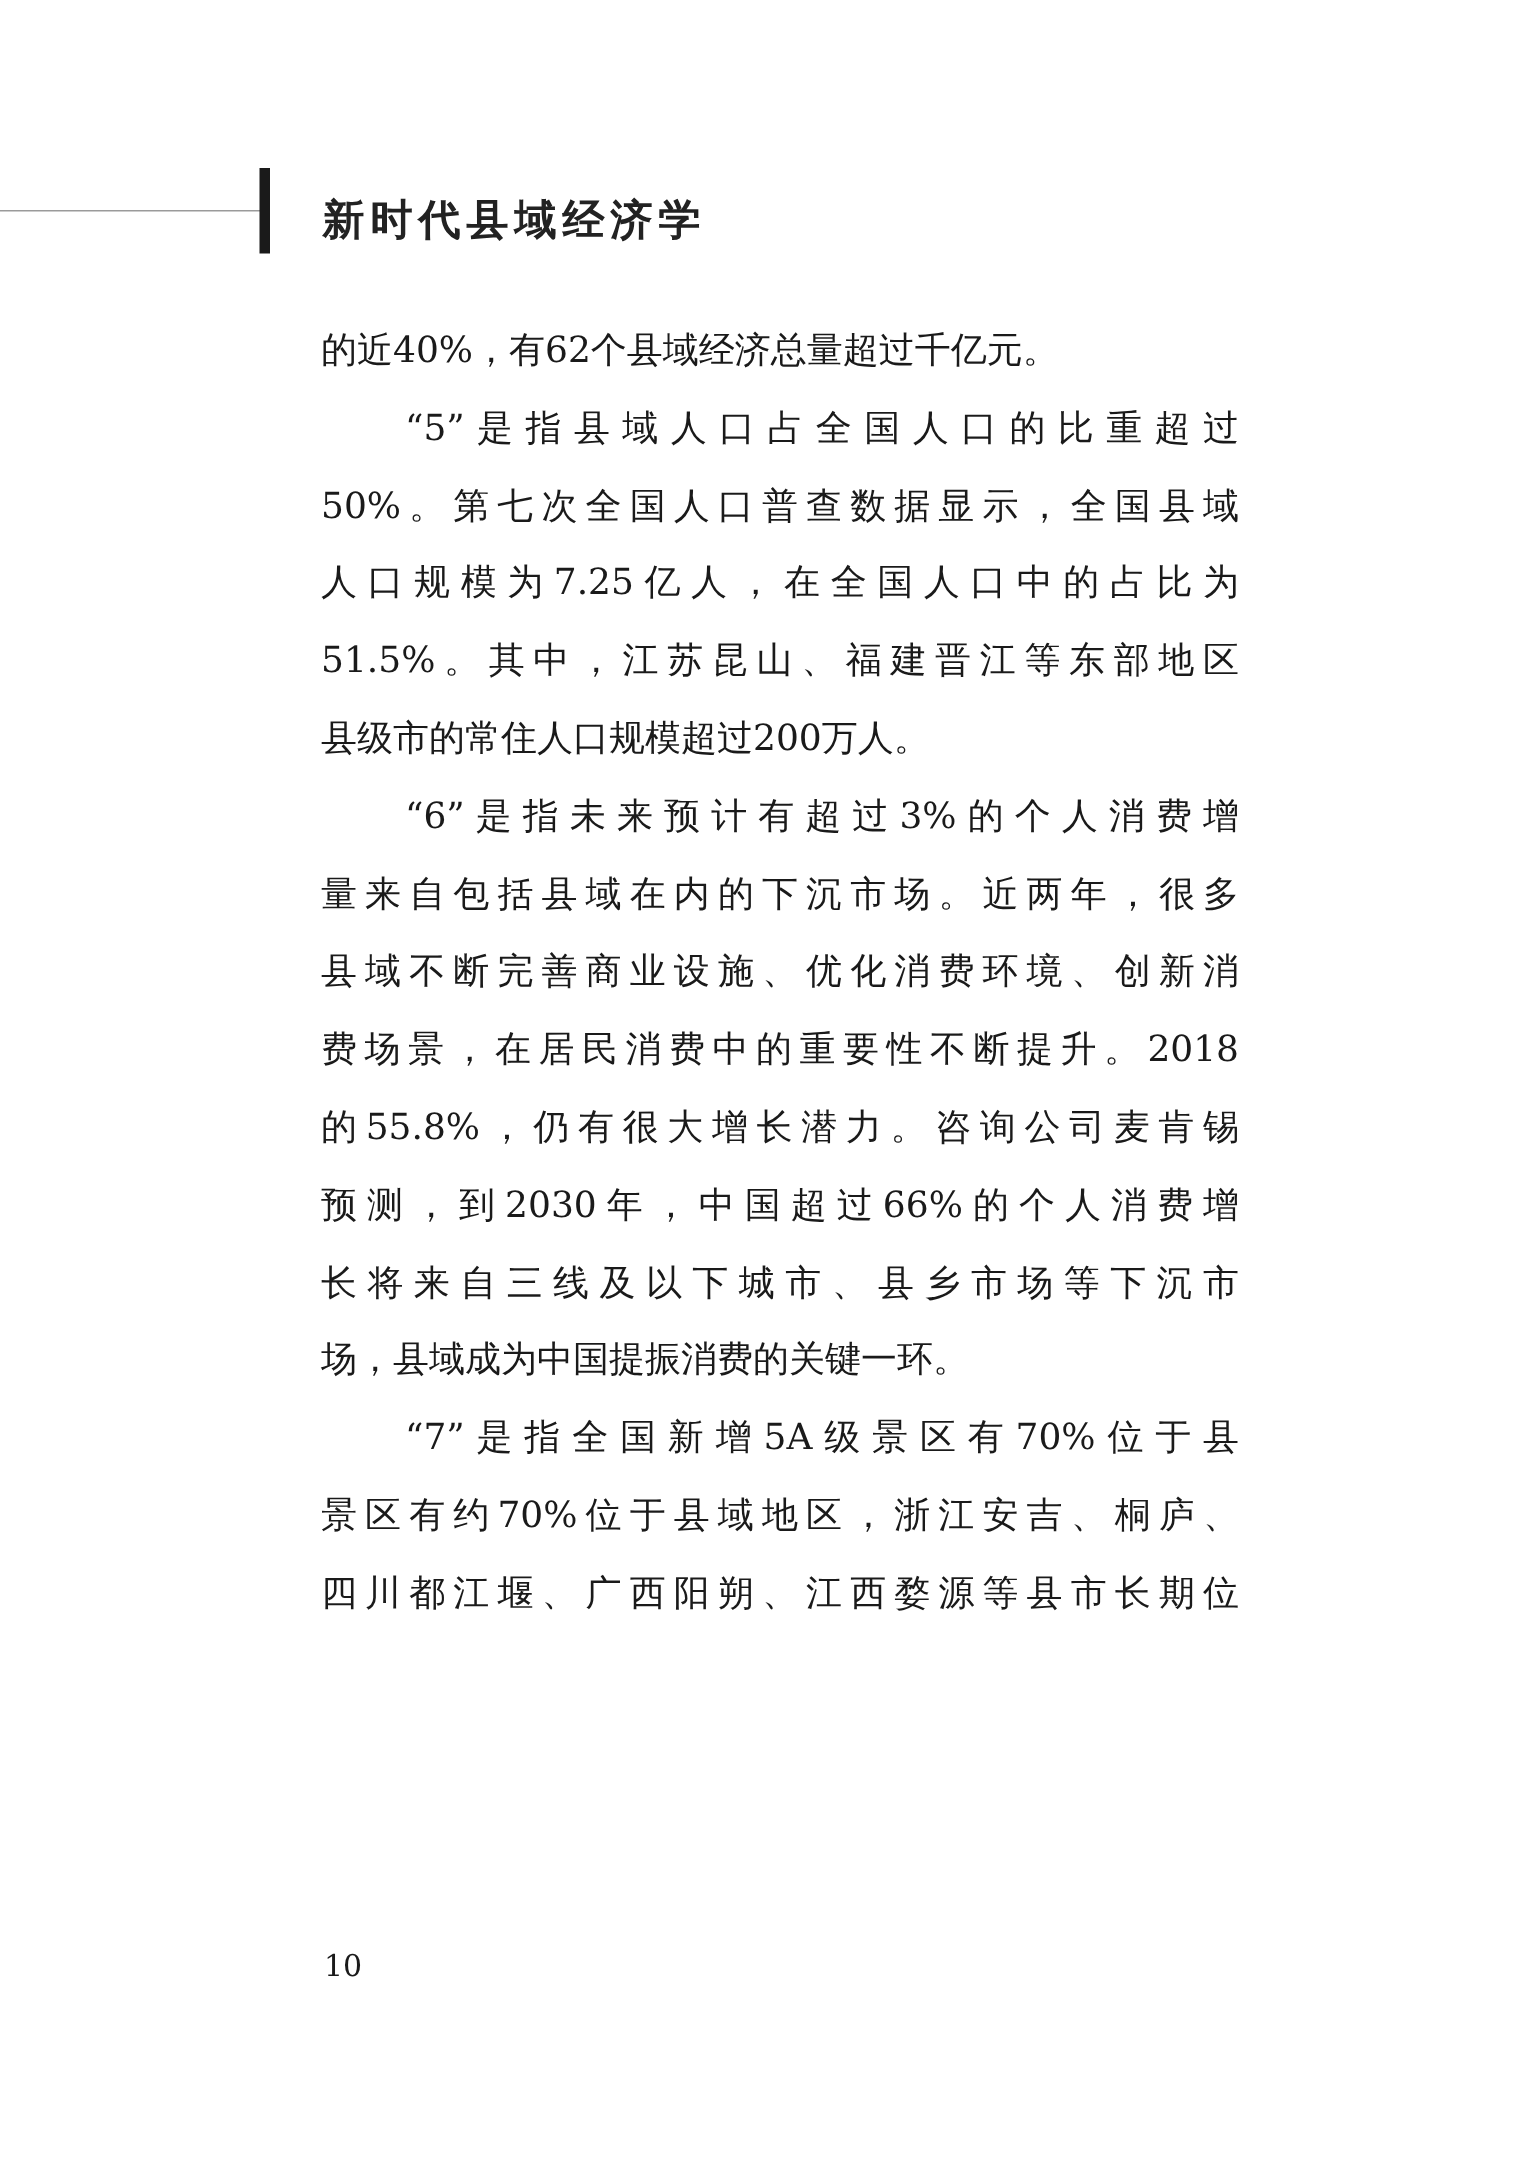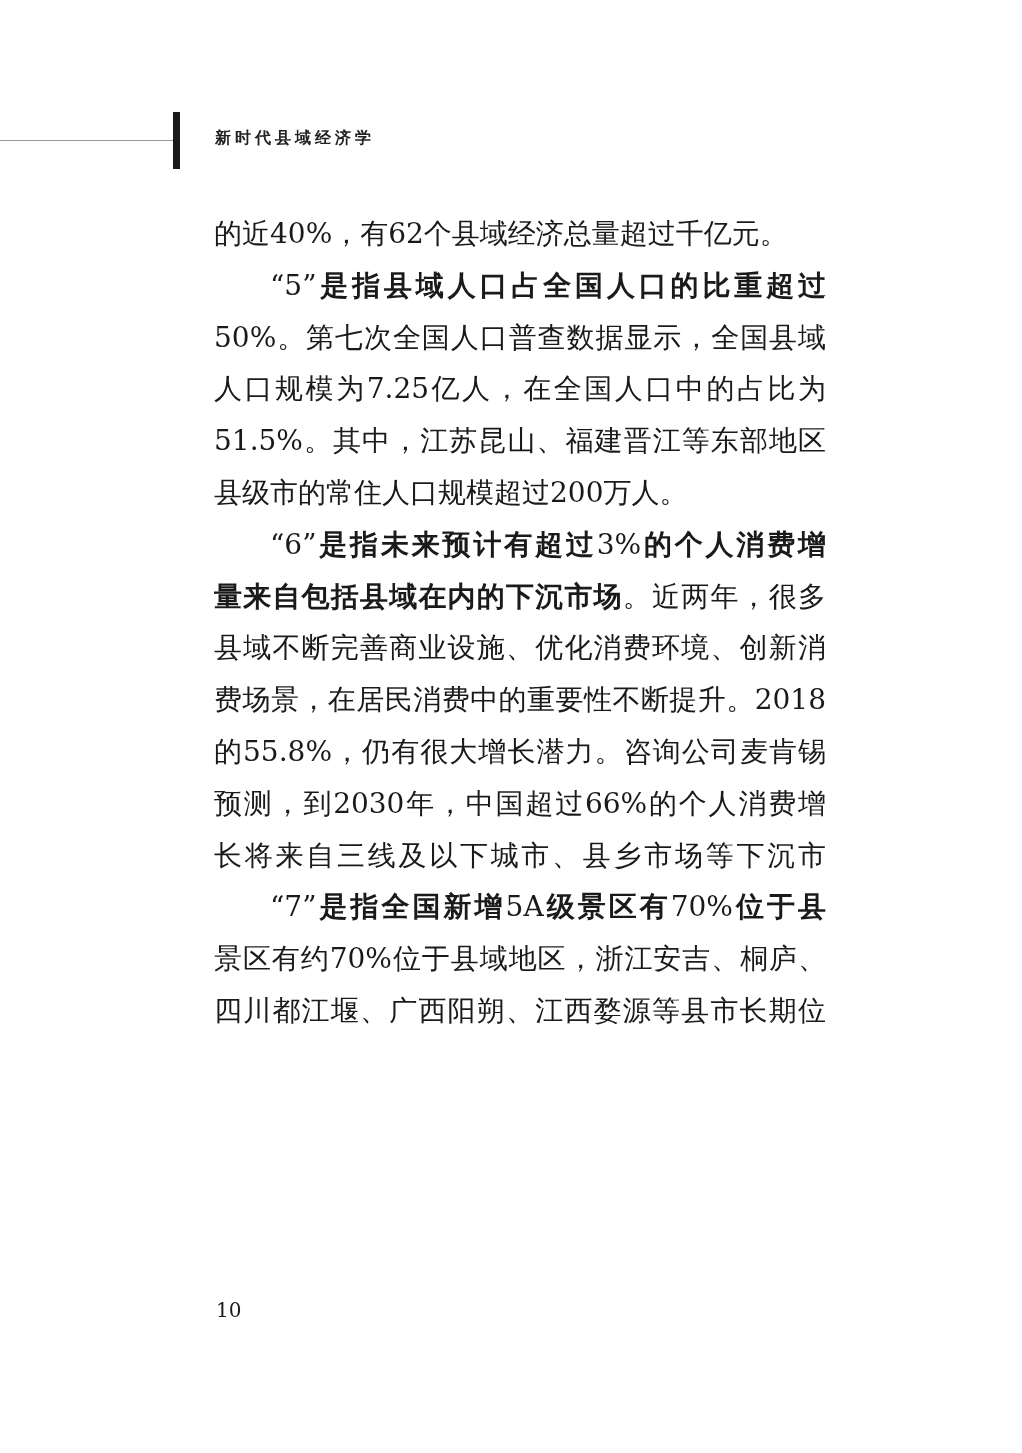--- a/index.html
+++ b/index.html
@@ -1,27 +1,27 @@
 <!DOCTYPE html>
 <html><head>
 <meta charset="utf-8">
 <style>
   html, body { margin: 0; padding: 0; background: #ffffff; }
   body { width: 1022px; height: 1453px; position: relative; overflow: hidden;
          font-family: "DejaVu Serif", "Liberation Serif", serif; color: #1a1a1a; }
   .header-rule { position: absolute; left: 0; top: 140px; width: 175px; height: 1px; background: #9a9a9a; }
   .header-bar { position: absolute; left: 173px; top: 112px; width: 7px; height: 57px; background: #1a1a1a; }
-  .header-title { position: absolute; left: 215px; top: 128px; font-size: 16px; letter-spacing: 4px;
+  .header-title { position: absolute; left: 215px; top: 128px; font-size: 28px; letter-spacing: 4px;
                   font-family: "DejaVu Sans", sans-serif; font-weight: bold; color: #222; }
   .body-text { position: absolute; left: 214px; top: 208px; width: 612px; }
-  .line { height: 51.8px; line-height: 51.8px; font-size: 28px; white-space: nowrap;
+  .line { height: 51.8px; line-height: 51.8px; font-size: 24px; white-space: nowrap;
           text-align: justify; text-align-last: justify; }
   .line.last { text-align-last: left; }
   .line.indent { padding-left: 56px; }
-  .b { font-weight: bold; font-family: "DejaVu Sans", sans-serif; }
+  .b { font-weight: normal; font-family: "DejaVu Sans", sans-serif; }
   .page-number { position: absolute; left: 216px; top: 1298px; font-size: 20px; }
 </style>
 </head>
 <body>
 
 <div class="header-rule"></div>
 <div class="header-bar"></div>
 <div class="header-title">新时代县域经济学</div>
 
 <div class="body-text" id="body-text">
@@ -31,18 +31,19 @@
     <div class="line"><span>人口规模为7.25亿人，在全国人口中的占比为</span></div>
     <div class="line"><span>51.5%。其中，江苏昆山、福建晋江等东部地区</span></div>
     <div class="line last"><span>县级市的常住人口规模超过200万人。</span></div>
     <div class="line indent"><span>“6”</span><span class="b">是指未来预计有超过</span><span>3%</span><span class="b">的个人消费增</span></div>
     <div class="line"><span class="b">量来自包括县域在内的下沉市场</span><span>。近两年，很多</span></div>
     <div class="line"><span>县域不断完善商业设施、优化消费环境、创新消</span></div>
     <div class="line"><span>费场景，在居民消费中的重要性不断提升。2018</span></div>
     <div class="line"><span>的55.8%，仍有很大增长潜力。咨询公司麦肯锡</span></div>
     <div class="line"><span>预测，到2030年，中国超过66%的个人消费增</span></div>
     <div class="line"><span>长将来自三线及以下城市、县乡市场等下沉市</span></div>
+    <div class="line last"><span>场，县域成为中国提振消费的关键一环。</span></div>
     <div class="line indent"><span>“7”</span><span class="b">是指全国新增</span><span>5A</span><span class="b">级景区有</span><span>70%</span><span class="b">位于县</span></div>
     <div class="line"><span>景区有约70%位于县域地区，浙江安吉、桐庐、</span></div>
     <div class="line"><span>四川都江堰、广西阳朔、江西婺源等县市长期位</span></div>
   </div>
 
 <div class="page-number">10</div>
 
 </body></html>

